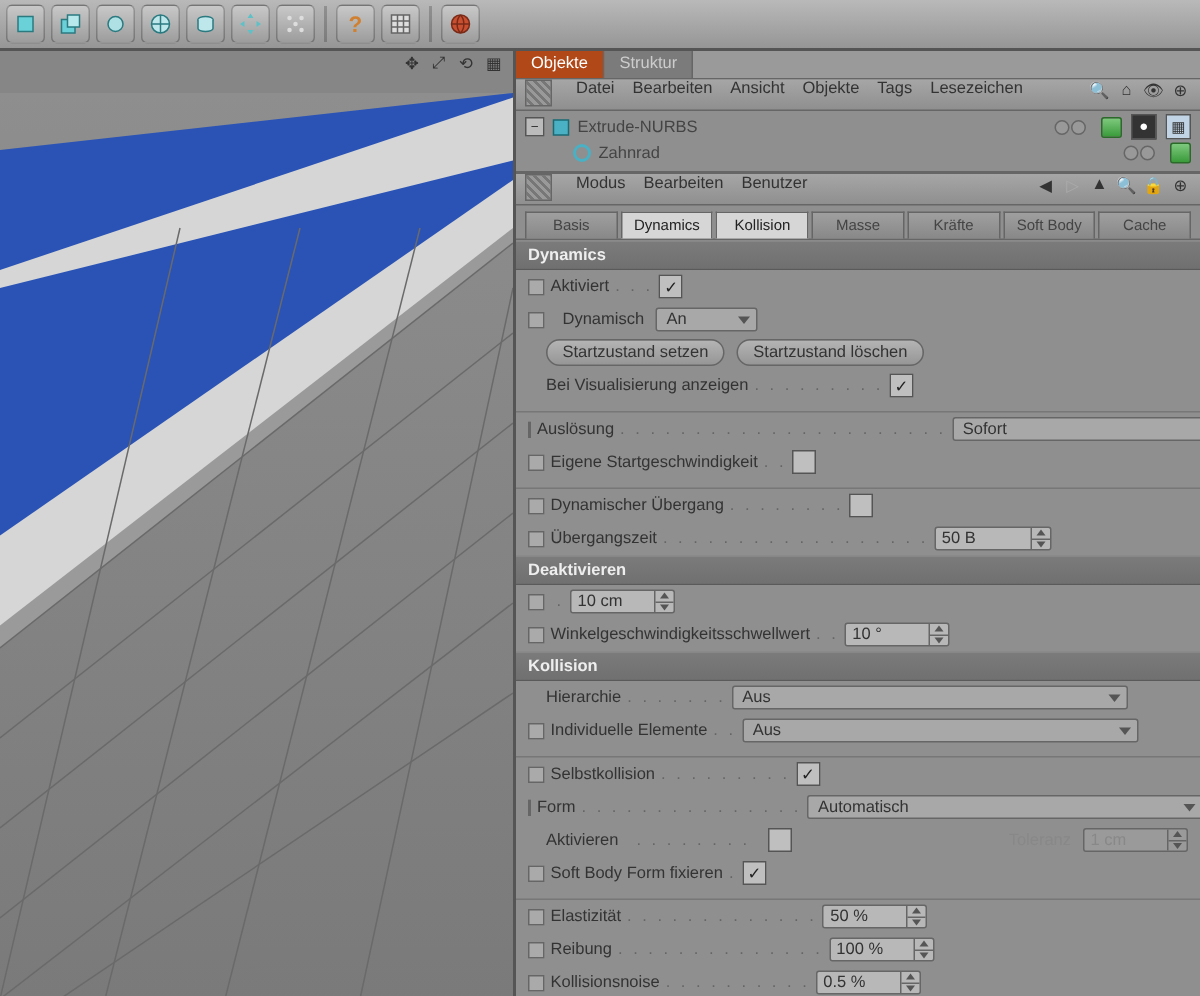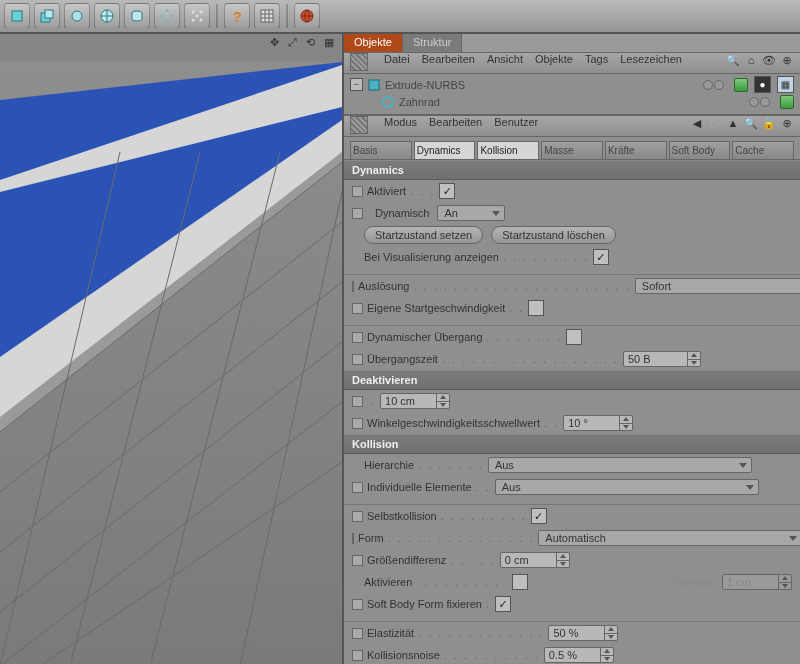--- a/index.html
+++ b/index.html
@@ -27,21 +27,21 @@
 .tree-label{color:#444;cursor:pointer}
 .vis-dots{display:flex;gap:1px;margin-left:auto;margin-right:6px}
 .dot{width:8px;height:8px;border-radius:50%;background:#999;border:1px solid #666}
 .chk-green{width:12px;height:12px;display:inline-block;background:linear-gradient(#7ec97e,#3a9b3a);border:1px solid #2a6b2a;border-radius:2px}
 .tag-icon{width:15px;height:15px;border:1px solid #555;background:#bbb;margin-left:2px;display:inline-flex;align-items:center;justify-content:center;font-size:10px}
 .section-hdr{height:18px;background:linear-gradient(#757575,#6a6a6a);color:#eee;font-weight:bold;padding:2px 6px;display:flex;align-items:center;border-top:1px solid #888;border-bottom:1px solid #555}
 .hdr-chk{width:11px;height:11px;border:1px solid #444;background:#a0a0a0;margin-right:6px}
 .attr-title{display:flex;align-items:center;padding:4px 6px;border-bottom:1px solid #666}
 .attr-title svg{margin-right:6px}
 .inner-tabs{display:flex;gap:2px;padding:4px 6px 0 6px;border-bottom:1px solid #666}
-.itab{flex:1;text-align:left;padding:3px 2px;background:linear-gradient(#9f9f9f,#888);border:1px solid #666;border-bottom:none;color:#444;font-size:10px;cursor:pointer}
+.itab{flex:1;text-align:center;padding:3px 2px;background:linear-gradient(#9f9f9f,#888);border:1px solid #666;border-bottom:none;color:#444;font-size:10px;cursor:pointer}
 .itab.active{background:#d6d6d6;color:#222}
 .group-hdr{background:linear-gradient(#7b7b7b,#707070);color:#eee;font-weight:bold;padding:3px 8px;border-top:1px solid #8a8a8a;border-bottom:1px solid #5a5a5a}
 .prop{display:flex;align-items:center;padding:2px 8px;height:18px}
 .pchk{width:9px;height:9px;border:1px solid #666;background:#aaa;margin-right:4px}
 .plabel{color:#333;white-space:nowrap}
 .dots{flex:0 0 auto;color:#666;letter-spacing:2px;margin:0 4px;overflow:hidden}
 .cbox{width:14px;height:14px;border:1px solid #555;background:#bfbfbf;display:inline-flex;align-items:center;justify-content:center;cursor:pointer}
 .cbox.on::after{content:"✓";font-size:11px;color:#222}
 .dropdown{background:#a8a8a8;border:1px solid #666;border-radius:2px;padding:1px 16px 1px 6px;position:relative;min-width:44px;color:#333;cursor:pointer}
 .dropdown::after{content:"";position:absolute;right:4px;top:5px;border-left:4px solid transparent;border-right:4px solid transparent;border-top:5px solid #555}
@@ -332,32 +332,20 @@
         <span class="plabel">Selbstkollision</span>
         <span class="dots">. . . . . . . . .</span>
         <span class="cbox on"></span>
       </div>
     <div class="prop">
         <span class="pchk"></span>
         <span class="plabel">Form</span>
         <span class="dots">. . . . . . . . . . . . . . .</span>
         <span class="dropdown" style="min-width:240px">Automatisch</span>
       </div>
-    <div class="prop">
-        <span class="pchk"></span>
-        <span class="plabel">Größendifferenz</span>
-        <span class="dots">. . . . .</span>
-        <span class="field">
-          <span>0 cm</span>
-          <span class="spinner">
-            <div class="spn-up"></div>
-            <div class="spn-dn"></div>
-          </span>
-        </span>
-      </div>
     <div class="prop indent row-gap">
         <span class="plabel">Aktivieren</span>
         <span class="dots">. . . . . . . .</span>
         <span class="cbox"></span>
       <span style="flex:1"></span>
       <span class="plabel dim">Toleranz</span>
       <span class="field dim" style="min-width:60px;background:#9a9a9a">
           <span>1 cm</span>
           <span class="spinner">
             <div class="spn-up"></div>
@@ -379,20 +367,32 @@
         <span class="field">
           <span>50 %</span>
           <span class="spinner">
             <div class="spn-up"></div>
             <div class="spn-dn"></div>
           </span>
         </span>
       </div>
     <div class="prop">
         <span class="pchk"></span>
+        <span class="plabel">Reibung</span>
+        <span class="dots">. . . . . . . . . . . . . .</span>
+        <span class="field">
+          <span>100 %</span>
+          <span class="spinner">
+            <div class="spn-up"></div>
+            <div class="spn-dn"></div>
+          </span>
+        </span>
+      </div>
+    <div class="prop">
+        <span class="pchk"></span>
         <span class="plabel">Kollisionsnoise</span>
         <span class="dots">. . . . . . . . . .</span>
         <span class="field">
           <span>0.5 %</span>
           <span class="spinner">
             <div class="spn-up"></div>
             <div class="spn-dn"></div>
           </span>
         </span>
       </div>

